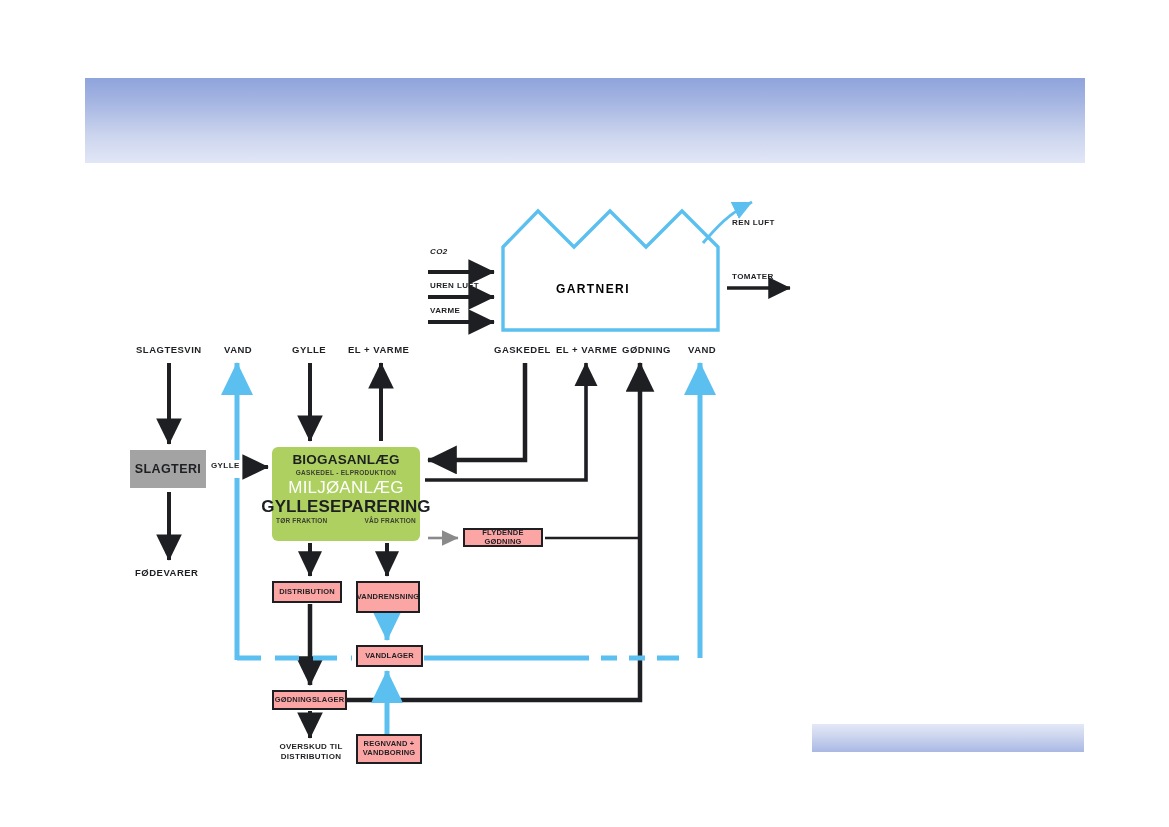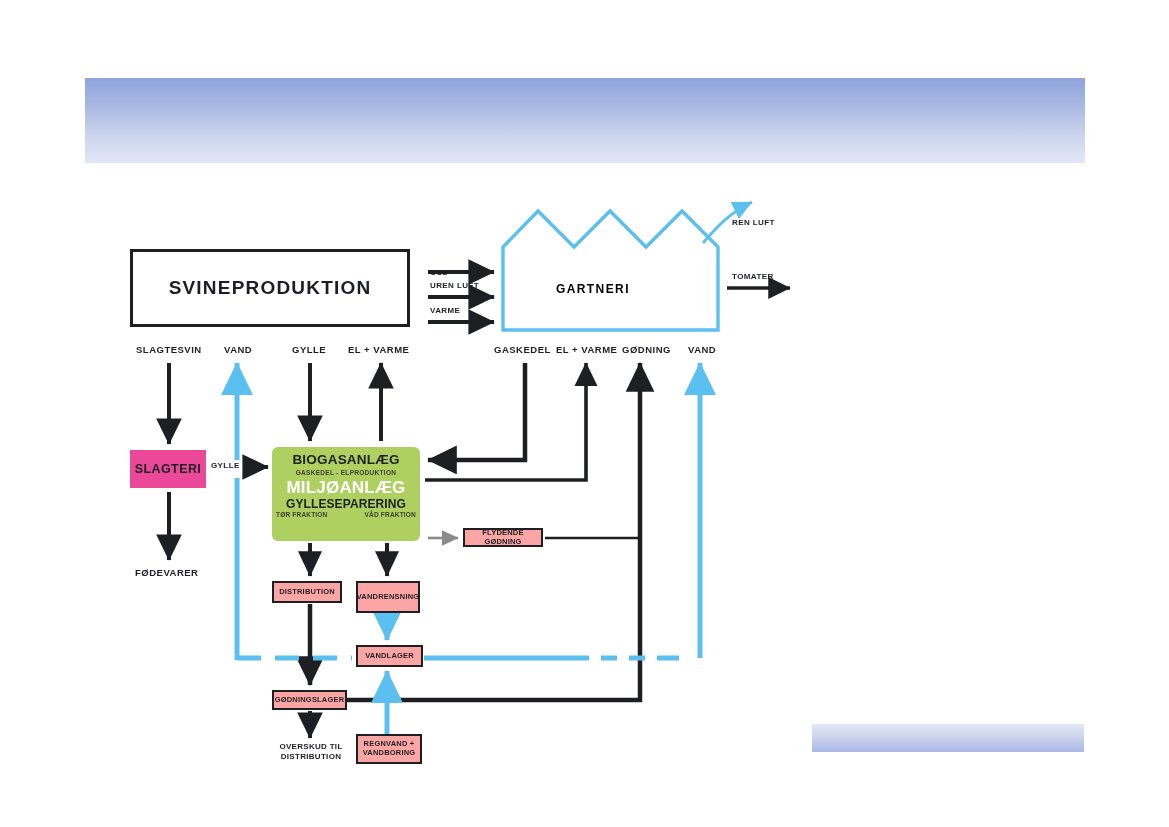--- a/index.html
+++ b/index.html
@@ -16,29 +16,29 @@
   .diagram{position:absolute;left:0;top:0;width:1169px;height:827px;}
   svg.flow{position:absolute;left:0;top:0;width:1169px;height:827px;overflow:visible;}
 
   
   .node{position:absolute;box-sizing:border-box;display:flex;align-items:center;
         justify-content:center;text-align:center;}
 
   .n-svine{left:130px;top:249px;width:280px;height:78px;background:#ffffff;
     border:3px solid #1d1f22;font-size:19px;font-weight:bold;letter-spacing:1.2px;}
 
-  .n-slagteri{left:130px;top:450px;width:76px;height:38px;background:#ec4899;
+  .n-slagteri{left:130px;top:450px;width:76px;height:38px;background:#a3a3a3;
     font-size:12.5px;font-weight:bold;letter-spacing:.4px;}
 
   .n-green{left:272px;top:447px;width:148px;height:94px;background:#aed061;
     flex-direction:column;justify-content:flex-start;padding-top:6px;border-radius:6px;}
   .g-l1{font-size:13.5px;font-weight:bold;letter-spacing:.2px;color:#1d1f22;line-height:1.1;}
   .g-l2{font-size:6.5px;font-weight:bold;letter-spacing:.3px;color:#3d3f30;margin-top:1px;}
-  .g-l3{font-size:17px;font-weight:bold;color:#ffffff;letter-spacing:.2px;margin-top:3px;line-height:1.05;}
-  .g-l4{font-size:12px;font-weight:bold;color:#1d1f22;letter-spacing:.1px;margin-top:1px;line-height:1.05;}
+  .g-l3{font-size:17px;font-weight:normal;color:#ffffff;letter-spacing:.2px;margin-top:3px;line-height:1.05;}
+  .g-l4{font-size:17px;font-weight:bold;color:#1d1f22;letter-spacing:.1px;margin-top:1px;line-height:1.05;}
   .g-row{display:flex;width:100%;justify-content:space-between;padding:1px 4px 0 4px;
     box-sizing:border-box;font-size:6.5px;font-weight:bold;color:#3d3f30;letter-spacing:.2px;}
 
   .smallbox{background:#fca5a5;border:2px solid #1d1f22;font-size:7.5px;
     font-weight:bold;letter-spacing:.2px;line-height:1.15;}
   .n-flydende{left:463px;top:528px;width:80px;height:19px;}
   .n-pellet{left:272px;top:581px;width:70px;height:22px;}
   .n-vandrens{left:356px;top:581px;width:64px;height:32px;}
   .n-vandlager{left:356px;top:645px;width:67px;height:22px;}
   .n-godlager{left:272px;top:690px;width:75px;height:20px;}
@@ -118,23 +118,20 @@
     <line x1="310" y1="604" x2="310" y2="685" stroke="#1d1f22" stroke-width="4.5" marker-end="url(#ahB)"></line>
 
     <line x1="310" y1="711" x2="310" y2="738" stroke="#1d1f22" stroke-width="4" marker-end="url(#ahB)"></line>
 
     <path d="M237,658 L352,658" fill="none" stroke="#5bc0ef" stroke-width="5" stroke-dasharray="24 14"></path>
     <path d="M424,658 L700,658" fill="none" stroke="#5bc0ef" stroke-width="5" stroke-dasharray="165 12 16 12 16 12 22"></path>
 
     <path d="M700,658 L700,363" fill="none" stroke="#5bc0ef" stroke-width="5" marker-end="url(#ahL)"></path>
   </svg>
 
-  <div class="node n-svine">
-    <span>SVINEPRODUKTION</span>
-  </div>
 
   <div class="lab-gart" style="left:556px;top:282px;">GARTNERI</div>
 
   <div class="node n-slagteri">
     <span>SLAGTERI</span>
   </div>
 
   <div class="node n-green">
     <div class="g-l1">BIOGASANLÆG</div>
     <div class="g-l2">GASKEDEL - ELPRODUKTION</div>
@@ -159,21 +156,21 @@
     <span>VANDLAGER</span>
   </div>
   <div class="node smallbox n-godlager">
     <span>GØDNINGSLAGER</span>
   </div>
   <div class="node smallbox n-regnvand">
     <span>REGNVAND +</span>
     <span>VANDBORING</span>
   </div>
 
-  <div class="lab-sm" style="left:430px;top:268px;">CO2</div>
+  <div class="lab-sm" style="left:430px;top:247px;font-style:italic;">CO2</div>
   <div class="lab-sm" style="left:430px;top:281px;">UREN LUFT</div>
   <div class="lab-sm" style="left:430px;top:306px;">VARME</div>
   <div class="lab-sm" style="left:732px;top:218px;">REN LUFT</div>
   <div class="lab-sm" style="left:732px;top:272px;">TOMATER</div>
 
   <div class="lab" style="left:136px;top:344px;">SLAGTESVIN</div>
   <div class="lab" style="left:224px;top:344px;">VAND</div>
   <div class="lab" style="left:292px;top:344px;text-align:center;">GYLLE</div>
   <div class="lab" style="left:348px;top:344px;">EL + VARME</div>
 

